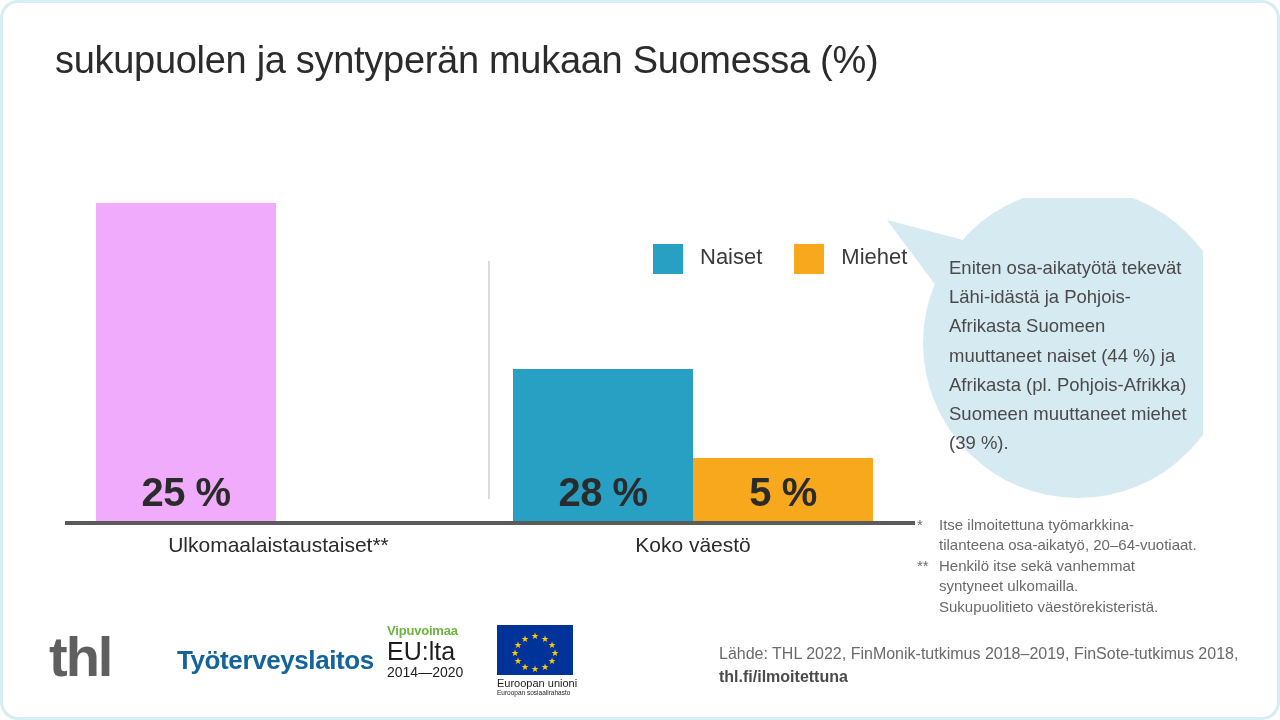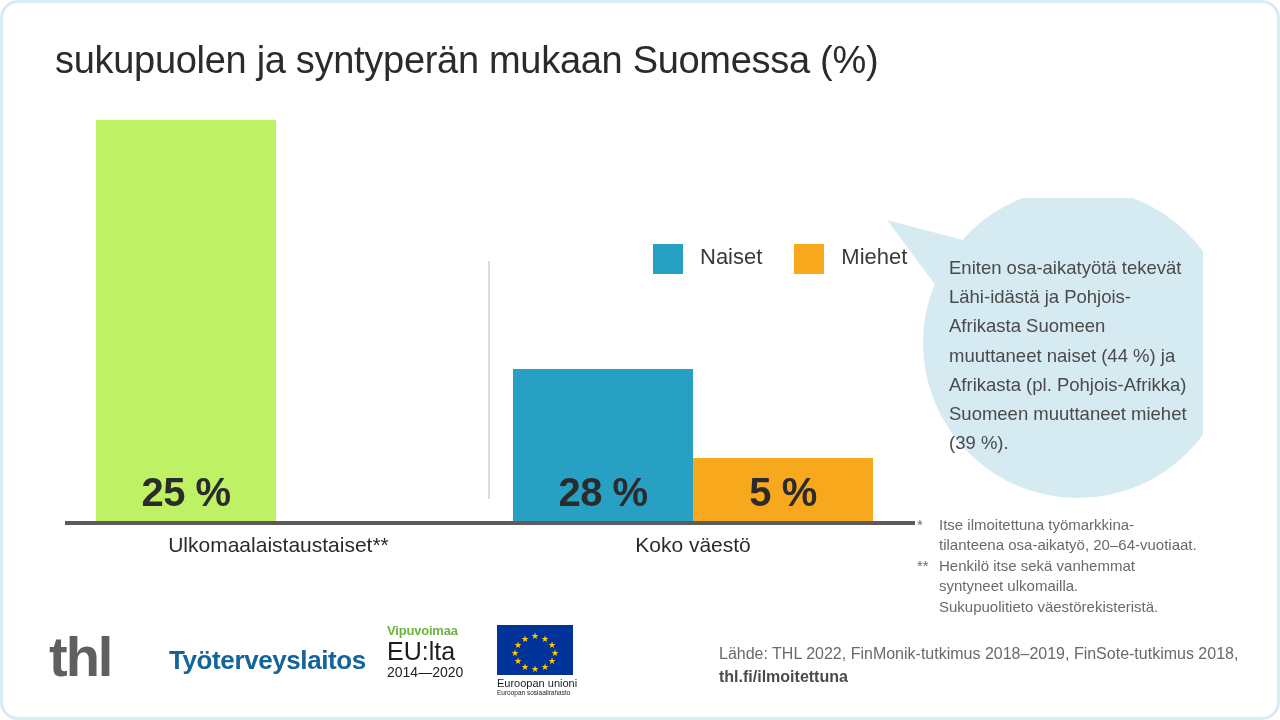--- a/index.html
+++ b/index.html
@@ -83,21 +83,21 @@
   #source-link{font-weight:bold;color:#4a4a4a;}
 
   
   #logos{position:absolute;left:46px;top:620px;height:72px;}
   #logo-thl{
     position:absolute;left:0;top:6px;
     font-size:56px;font-weight:bold;color:#5f5f5f;
     letter-spacing:-2px;line-height:1;
   }
   #logo-ttl{
-    position:absolute;left:120px;top:24px;
+    position:absolute;left:128px;top:24px;
     font-size:26px;font-weight:bold;color:#14639b;
     letter-spacing:-0.4px;line-height:1;
   }
   #logo-eu-funding{position:absolute;left:338px;top:1px;width:90px;text-align:left;}
   #eu-vipu{font-size:13px;font-weight:bold;color:#6cb33f;line-height:1.1;letter-spacing:-0.2px;}
   #eu-lta{font-size:25px;color:#1d1d1d;line-height:1.05;letter-spacing:0px;}
   #eu-years{font-size:14px;color:#1d1d1d;line-height:1.1;letter-spacing:0px;}
   #logo-eu-flag{position:absolute;left:448px;top:2px;width:98px;}
   #eu-flag-box{
     width:76px;height:50px;background:#003399;
@@ -111,21 +111,21 @@
 <body>
 
 <div id="poster">
 
   <div id="title-block">
     <div id="title-sub">sukupuolen ja syntyperän mukaan Suomessa (%)</div>
   </div>
 
   <div id="chart">
 
-    <div class="bar" style="left:93px;bottom:202px;width:180px;height:401px;background:#bef264;">
+    <div class="bar" style="left:93px;bottom:202px;width:180px;height:318px;background:#f0abfc;">
       <div class="bar-label">25 %</div>
     </div>
 
     <div class="bar" style="left:510px;bottom:202px;width:180px;height:152px;background:#28a0c4;">
       <div class="bar-label">28 %</div>
     </div>
     <div class="bar" style="left:690px;bottom:202px;width:180px;height:63px;background:#f8a81c;">
       <div class="bar-label">5 %</div>
     </div>
 

